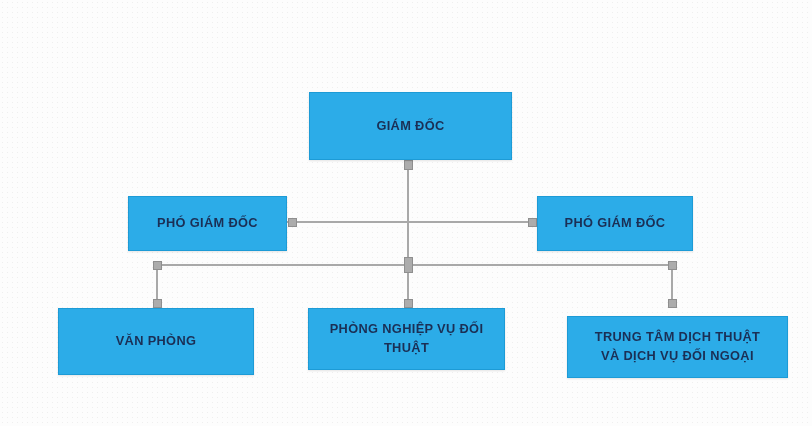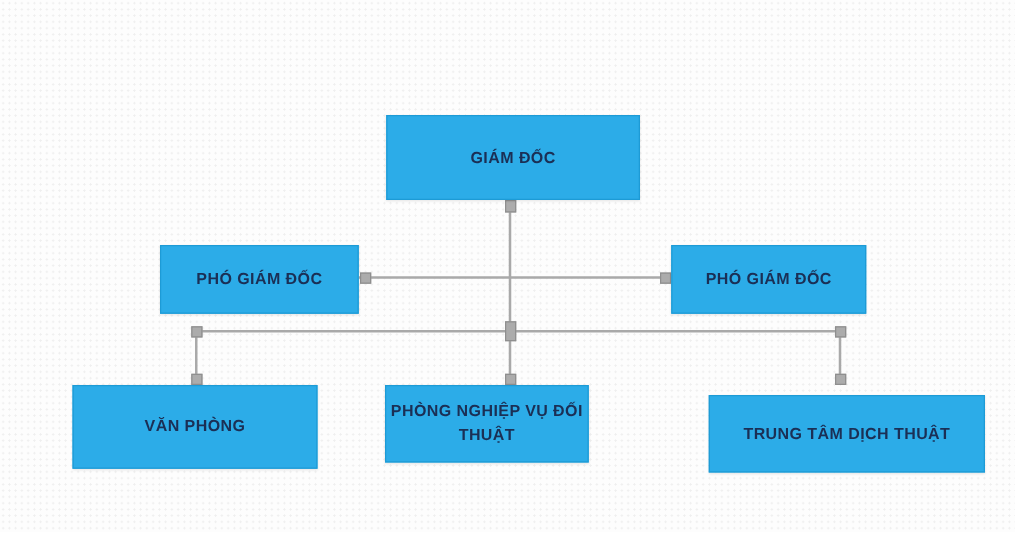--- a/index.html
+++ b/index.html
@@ -65,20 +65,21 @@
     </div>
     <div class="node" style="left: 128px; top: 196px; width: 159px; height: 55px; background: rgb(44, 172, 232); border: 1px solid rgb(29, 155, 214); color: rgb(27, 47, 85);">
       <div class="line">PHÓ GIÁM ĐỐC</div>
     </div>
     <div class="node" style="left: 537px; top: 196px; width: 156px; height: 55px; background: rgb(44, 172, 232); border: 1px solid rgb(29, 155, 214); color: rgb(27, 47, 85);">
       <div class="line">PHÓ GIÁM ĐỐC</div>
     </div>
     <div class="node" style="left: 58px; top: 308px; width: 196px; height: 67px; background: rgb(44, 172, 232); border: 1px solid rgb(29, 155, 214); color: rgb(27, 47, 85);">
       <div class="line">VĂN PHÒNG</div>
     </div>
-    <div class="node" style="left: 308px; top: 308px; width: 163px; height: 62px; background: rgb(44, 172, 232); border: 1px solid rgb(29, 155, 214); color: rgb(27, 47, 85);">
+    <div class="node" style="left: 308px; top: 308px; width: 197px; height: 62px; background: rgb(44, 172, 232); border: 1px solid rgb(29, 155, 214); color: rgb(27, 47, 85);">
       <div class="line">PHÒNG NGHIỆP VỤ ĐỐI</div>
       <div class="line">THUẬT</div>
     </div>
     <div class="node" style="left: 567px; top: 316px; width: 221px; height: 62px; background: rgb(44, 172, 232); border: 1px solid rgb(29, 155, 214); color: rgb(27, 47, 85);">
       <div class="line">TRUNG TÂM DỊCH THUẬT</div>
+      <div class="line">VÀ DỊCH VỤ ĐỐI NGOẠI</div>
     </div>
   </div>
 
 </body></html>

